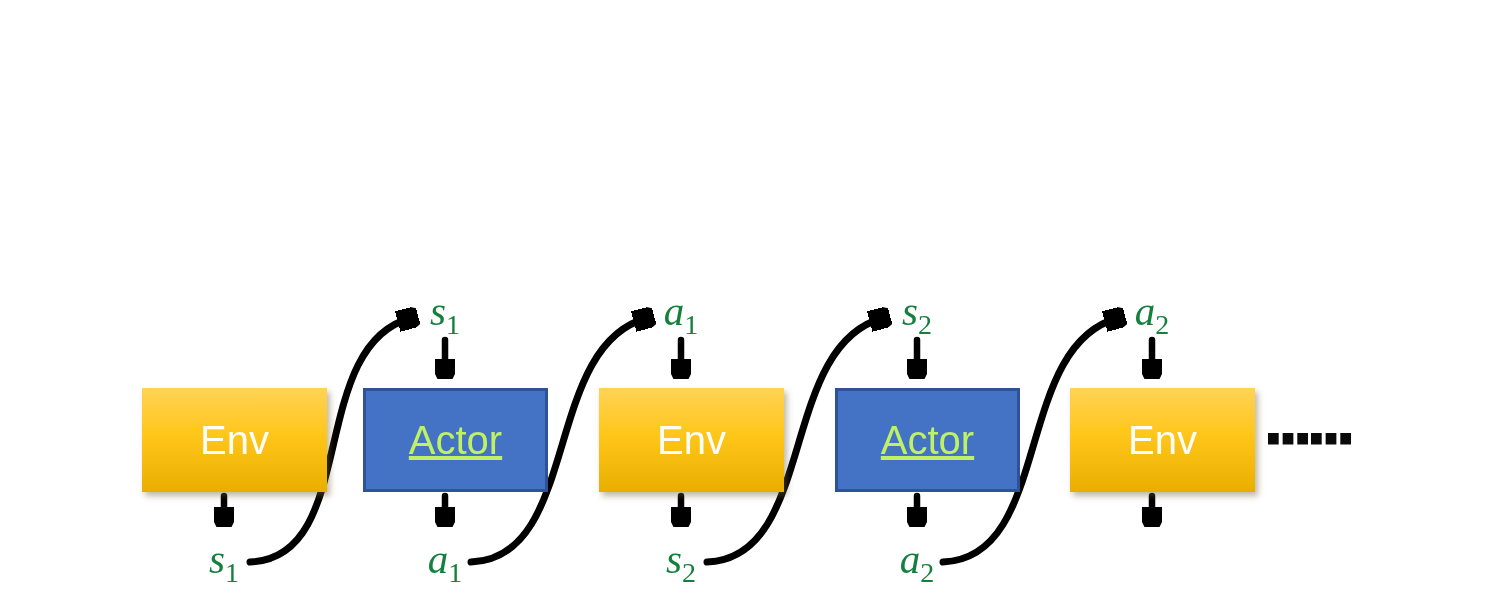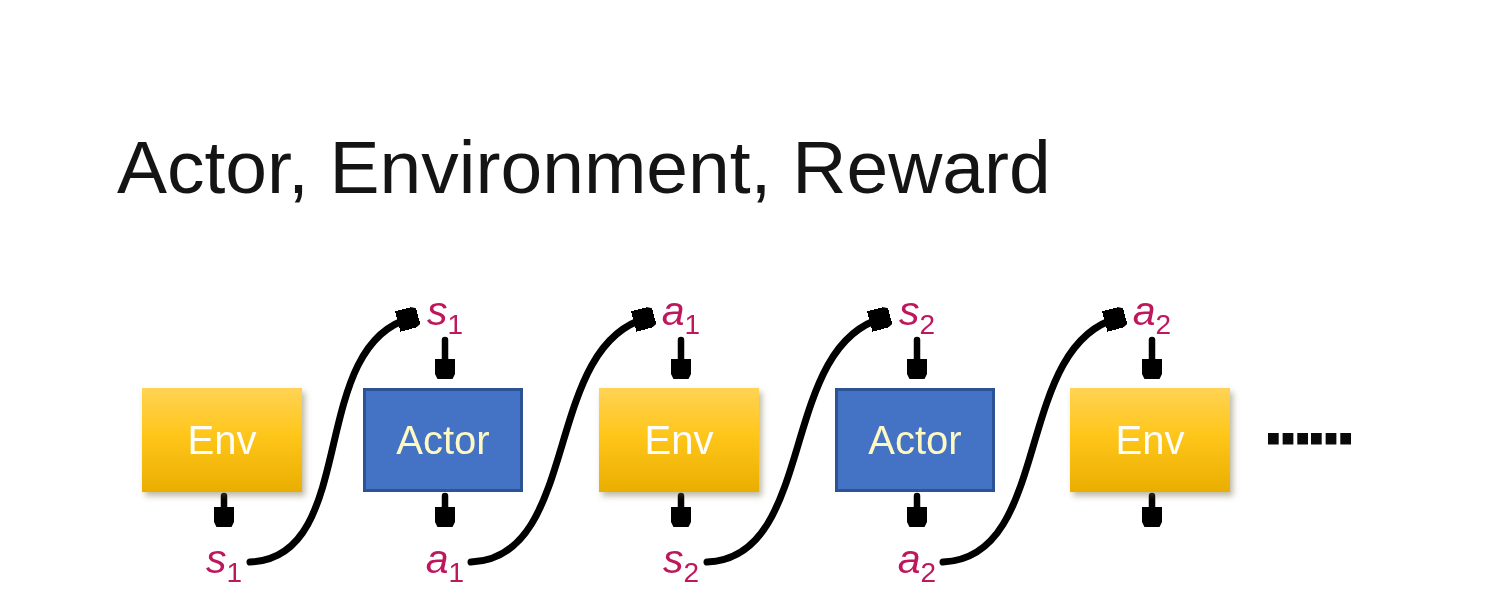--- a/index.html
+++ b/index.html
@@ -6,54 +6,53 @@
   #slide{
     position:relative;width:1500px;height:608px;background:#ffffff;
     overflow:hidden;font-family:"Liberation Sans",sans-serif;
   }
   #title{
     position:absolute;left:117px;top:130px;font-size:75px;line-height:1;
     color:#141414;letter-spacing:0px;white-space:nowrap;
     font-family:"Liberation Sans",sans-serif;
   }
   .box{
-    position:absolute;top:388px;width:160px;height:104px;box-sizing:border-box;
+    position:absolute;top:388px;width:185px;height:104px;box-sizing:border-box;
     display:flex;align-items:center;justify-content:center;
     font-size:40px;line-height:1;color:#fdfdfa;white-space:nowrap;
   }
   .env{
     background:linear-gradient(180deg,#ffd355 0%,#ffc61a 45%,#e9ae00 100%);
     box-shadow:3px 4px 6px rgba(110,100,60,0.45);
   }
   .actor{
-    background:#4472c4;border:3.5px solid #2e5395;color:#fef9c3;
+    background:#4472c4;border:3.5px solid #2e5395;color:#bef264;text-decoration:underline;
   }
   .mlabel{
-    position:absolute;width:140px;text-align:center;color:#be185d;
-    font-family:Liberation Sans, sans-serif;line-height:46px;white-space:nowrap;
+    position:absolute;width:140px;text-align:center;color:#15803d;
+    font-family:Liberation Serif, serif;line-height:46px;white-space:nowrap;
   }
   .mlabel.top{top:288px;}
   .mlabel.bottom{top:536px;}
   .mb{font-style:italic;font-size:41px;}
   .msub{font-style:normal;font-size:28px;vertical-align:-9px;letter-spacing:0;}
   #arrow-layer{position:absolute;left:0;top:0;pointer-events:none;}
   #arrow-layer path{stroke:#000;stroke-width:7;fill:none;stroke-linecap:round;}
   #arrow-layer path.varr{stroke-width:6.5;}
   #dots{
     position:absolute;left:1266px;top:404px;font-size:44px;line-height:48px;
     font-weight:bold;color:#0a0a0a;-webkit-text-stroke:3px #0a0a0a;
     letter-spacing:-1px;font-family:"DejaVu Sans",sans-serif;white-space:nowrap;
   }
 </style>
 </head>
 <body>
 
 <div id="slide">
 
-  <div id="title">Actor, Environment, Reward</div>
 
   <svg id="arrow-layer" width="1500" height="608" viewBox="0 0 1500 608" aria-hidden="true">
     <defs>
       <marker id="arr" viewBox="0 0 10 10" refX="6.5" refY="5" markerWidth="3" markerHeight="3" orient="auto" markerUnits="strokeWidth">
         <path d="M0 0 L10 5 L0 10 z" stroke="none" fill="#000"></path>
       </marker>
     </defs>
 
     <path class="varr" d="M445 340 L445 372" marker-end="url(#arr)"></path>
     <path class="varr" d="M681 340 L681 372" marker-end="url(#arr)"></path>

